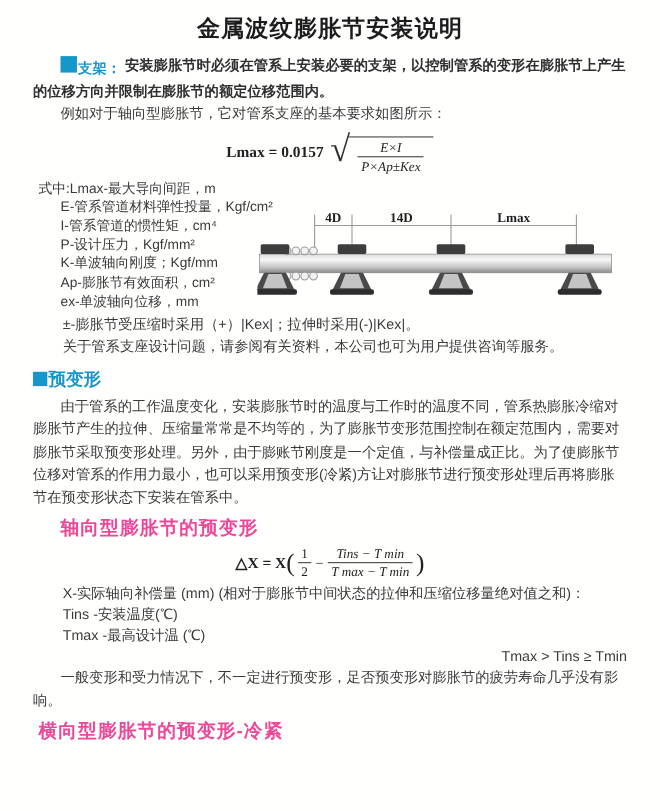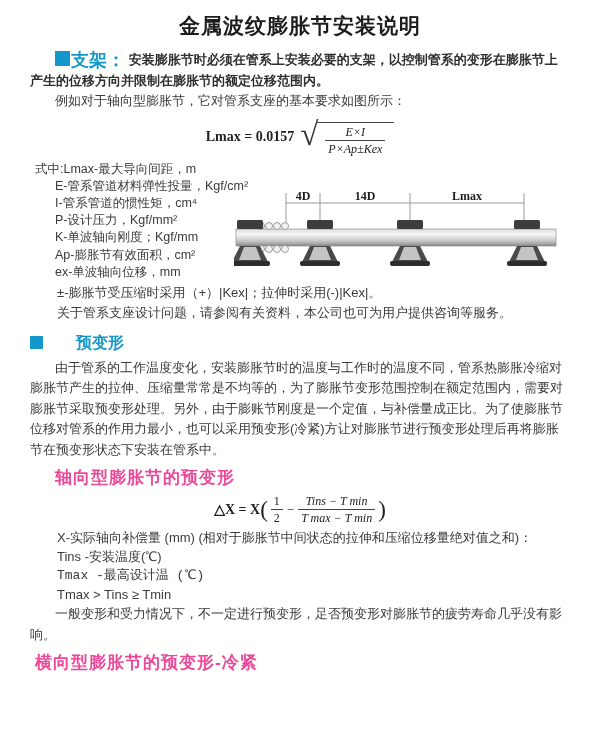--- a/index.html
+++ b/index.html
@@ -11,25 +11,25 @@
   h1.title{
     margin:6px 0 10px 0;text-align:center;font-size:21px;letter-spacing:1px;
     color:#1c1c1c;font-weight:bold;
   }
   .para{margin:0;font-size:13px;line-height:20.5px;color:#3a3a3a;}
   .indent{text-indent:25px;}
   .ml{margin-left:27px;}
   .intro-para{text-indent:25px;margin-top:2px;}
   .sq{display:inline-block;width:15px;height:15px;background:#1597ca;vertical-align:-2px;margin-right:1px;}
   .sq.sm{width:13px;height:13px;vertical-align:-1px;}
-  .sec-head-text{color:#1597ca;font-size:18px;font-weight:bold;vertical-align:-2px;}
+  .sec-head-text{color:#1597ca;font-size:13px;font-weight:bold;vertical-align:-2px;}
   .bold-intro{font-weight:bold;color:#2f2f2f;}
   h2.sec2{margin:9px 0 4px 0;font-size:16px;color:#1597ca;font-weight:bold;}
   h2.sec2 .sq{margin-right:1px;}
-  h2.sec2 span.t{color:#1597ca;padding-left:32px;}
+  h2.sec2 span.t{color:#1597ca;}
   h3.sub-head{margin:6px 0 4px 25px;font-size:17px;color:#ec4899;font-weight:bold;letter-spacing:1px;}
   h3.sub-head.l2{margin-left:5px;}
 
   
   .formula{
     text-align:center;font-family:"Liberation Serif",serif;color:#222;
     margin:5px 0 3px 0;
   }
   .f1{margin:7px 0 5px 0;}
   .f-lhs{font-weight:bold;font-size:14px;}
@@ -164,19 +164,19 @@
         <span class="frac it">
           <span class="num">Tins − T min</span>
           <span class="den">T max − T min</span>
         </span>
         <span class="paren">)</span>
     </span>
   </div>
 
   <p class="para ml" style="line-height:19px;">X-实际轴向补偿量 (mm) (相对于膨胀节中间状态的拉伸和压缩位移量绝对值之和)：</p>
   <p class="para ml" style="line-height:19px;">Tins -安装温度(℃)</p>
-  <p class="para ml" style="line-height:19px;font-family:Liberation Mono, monospace;">Tmax -最高设计温 (℃)</p>
-  <p class="para ml" style="line-height:19px;">Tmax &gt; Tins ≥ Tmin</p>
+  <p class="para ml" style="line-height:19px;">Tmax -最高设计温 (℃)</p>
+  <p class="para ml" style="line-height:19px;text-align:right;">Tmax &gt; Tins ≥ Tmin</p>
   <p class="para indent">一般变形和受力情况下，不一定进行预变形，足否预变形对膨胀节的疲劳寿命几乎没有影响。</p>
 
   <h3 class="sub-head l2">横向型膨胀节的预变形-冷紧</h3>
 
 </div>
 
 </body></html>

